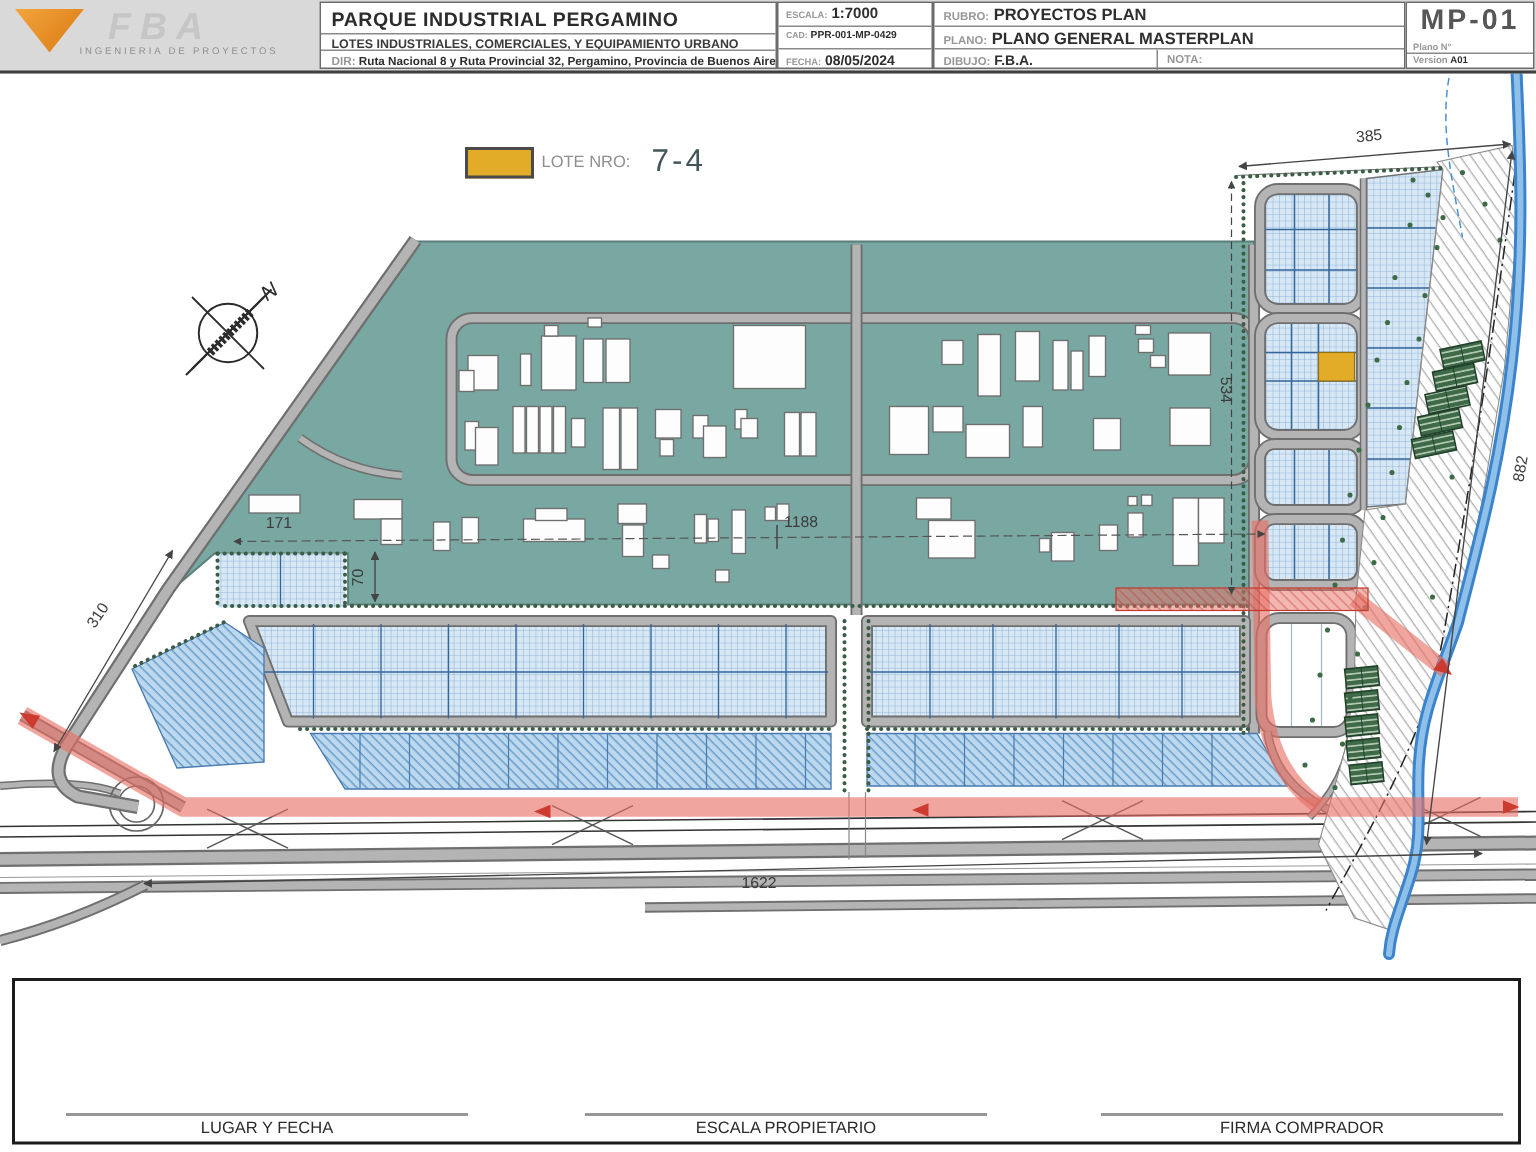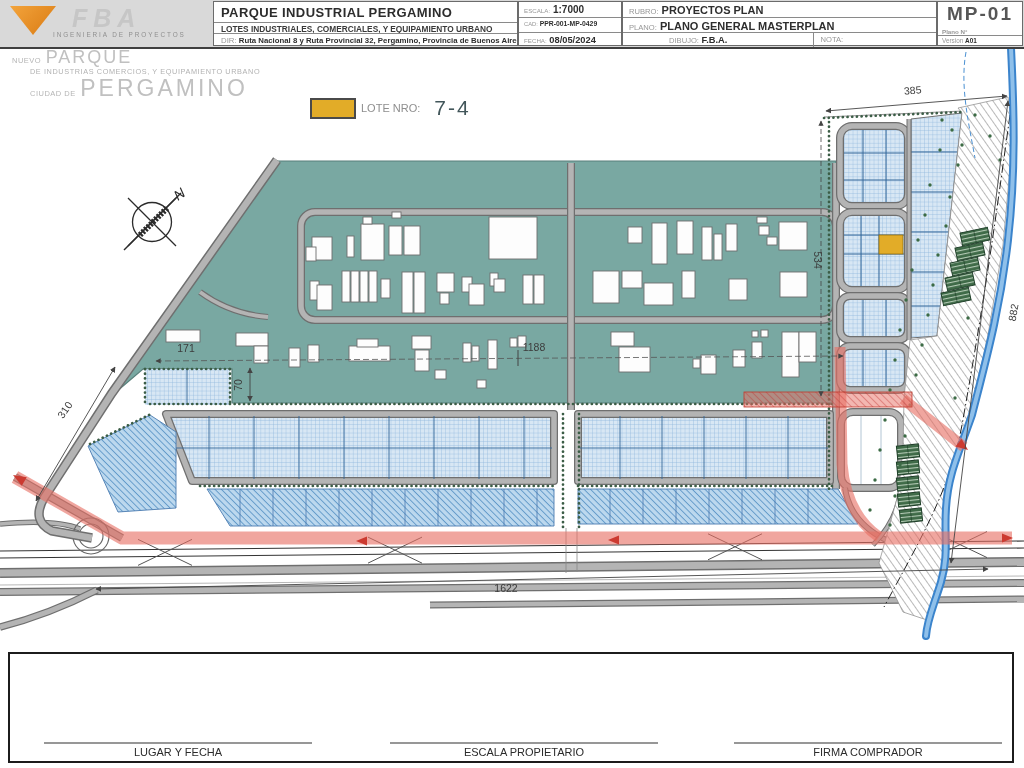--- a/index.html
+++ b/index.html
@@ -6,21 +6,21 @@
   #sheet{position:relative;width:1024px;height:768px;background:#fff;overflow:hidden;
          font-family:"Liberation Sans", sans-serif;}
   #plan{position:absolute;left:0;top:0;}
 
   
   #titleblock{position:absolute;left:0;top:0;width:1024px;height:47px;background:#d9d9d9;
               border-bottom:2px solid #3f3f3f;}
   .cell{position:absolute;background:#fff;border:1px solid #6b6b6b;box-sizing:border-box;}
   .row{position:relative;box-sizing:border-box;overflow:hidden;white-space:nowrap;}
   .rb{border-top:1px solid #8a8a8a;}
-  .lab{color:#979797;font-weight:normal;}
+  .lab{color:#979797;font-weight:bold;}
   .val{color:#2e2e2e;font-weight:bold;}
   #logo-tri{position:absolute;left:10px;top:6px;width:46px;height:29px;
             background:linear-gradient(135deg,#f3a43c,#d97a12);
             clip-path:polygon(0 0,100% 0,50% 100%);}
   #logo-fba{position:absolute;left:72px;top:4px;font-size:25px;font-weight:bold;font-style:italic;
             color:#c6c6c6;letter-spacing:6px;}
   #logo-tag{position:absolute;left:53px;top:31px;font-size:6.4px;letter-spacing:1.9px;color:#8f8f8f;}
   #c-title{left:213px;top:1px;width:305px;height:45px;}
   #c-title .row:nth-child(1){height:20px;font-size:13px;font-weight:bold;color:#2c2c2c;
             padding:3px 0 0 7px;letter-spacing:.4px;}
@@ -31,21 +31,21 @@
   #c-meta .row:nth-child(1){font-size:10px;}
   #c-meta .row:nth-child(1) .lab{font-size:6.2px;}
   #c-meta .row:nth-child(2){font-size:6.8px;}
   #c-meta .row:nth-child(2) .lab{font-size:5.8px;}
   #c-meta .row:nth-child(3){font-size:9.3px;}
   #c-meta .row:nth-child(3) .lab{font-size:6.2px;}
   #c-plan{left:622px;top:1px;width:315px;height:45px;}
   #c-plan .row{height:15px;padding:2px 0 0 6px;font-size:11px;}
   #c-plan .row .lab{font-size:7.6px;}
   #c-plan .split{display:flex;padding:0;}
-  #c-plan .split div{padding:2px 0 2px 6px;box-sizing:border-box;margin-left:40px;}
+  #c-plan .split div{padding:2px 0 2px 6px;box-sizing:border-box;}
   #c-plan .split .d1{width:148px;font-size:9.3px;}
   #c-plan .split .d2{width:164px;font-size:6.8px;border-left:1px solid #8a8a8a;}
   #c-code{left:937px;top:1px;width:86px;height:45px;}
   #mp-big{display:block;text-align:center;font-size:19px;color:#565656;letter-spacing:2px;
           padding-top:1px;font-weight:700;}
   #mp-plano{position:absolute;left:4px;top:26px;font-size:6.2px;color:#979797;font-weight:bold;}
   #mp-ver{position:absolute;left:0;bottom:0;width:100%;border-top:1px solid #8a8a8a;
           font-size:6.4px;padding:1px 0 1px 4px;box-sizing:border-box;}
 
   
@@ -454,31 +454,20 @@
   <div id="c-code" class="cell">
     <span id="mp-big">MP-01</span>
     <span id="mp-plano">Plano N°</span>
     <div id="mp-ver">
       <span class="lab">Version</span>
       <span class="val">A01</span>
     </div>
   </div>
 </div>
 
-<div id="watermark">
-  <div id="wm1">
-    <span class="wm-small">NUEVO</span>
-    <span class="wm-big">PARQUE</span>
-  </div>
-  <div id="wm2">DE INDUSTRIAS COMERCIOS, Y EQUIPAMIENTO URBANO</div>
-  <div id="wm3">
-    <span class="wm-small">CIUDAD DE</span>
-    <span class="wm-big">PERGAMINO</span>
-  </div>
-</div>
 
 <div id="legend">
   <span id="legend-swatch" style="background: rgb(226, 172, 40);"></span>
   <span id="legend-label">LOTE NRO:</span>
   <span id="legend-value">7-4</span>
 </div>
 
 <div id="sigbox">
   <div class="sline" style="left:34px"></div>
   <div class="sline" style="left:380px"></div>

